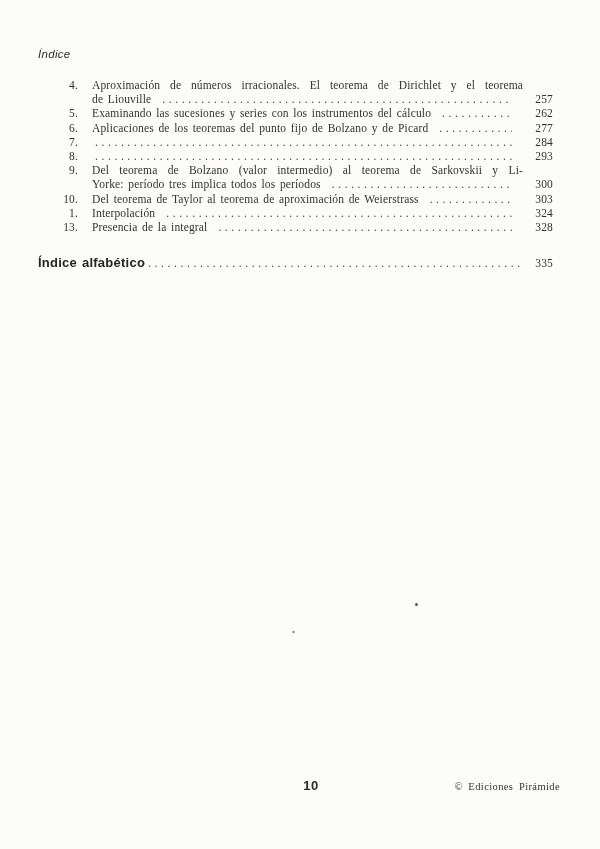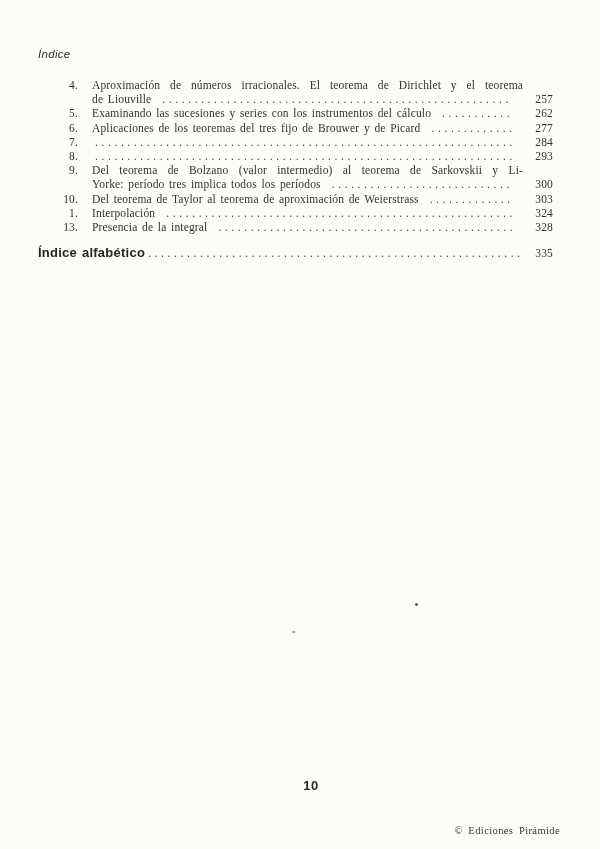--- a/index.html
+++ b/index.html
@@ -48,21 +48,21 @@
     margin-right: 7px;
     letter-spacing: 3.6px;
     color: #45433e;
   }
   .leader::after {
     content: "........................................................................................................................";
   }
   .toc-page { flex: 0 0 26px; text-align: right; white-space: nowrap; }
   .index-row {
     display: flex; align-items: baseline;
-    margin-top: 11px;
+    margin-top: 21px;
     line-height: 15px;
   }
   .index-label {
     font-family: "Liberation Sans", sans-serif;
     font-weight: bold;
     font-size: 13px;
     letter-spacing: 0.25px;
     word-spacing: 1px;
     color: #252522;
     white-space: nowrap;
@@ -76,21 +76,20 @@
     letter-spacing: 0.6px;
     color: #2a2a27;
   }
   .footer-publisher {
     position: absolute; top: 781px; right: 40px;
     font-family: "Liberation Serif", serif;
     font-size: 10.5px;
     letter-spacing: 0.4px;
     word-spacing: 2.5px;
     color: #35332f;
-    margin-top: 44px;
   }
   .speck { position: absolute; border-radius: 50%; }
   .speck-1 { left: 415px; top: 603px; width: 3px; height: 3px; background: #5a574f; }
   .speck-2 { left: 292px; top: 631px; width: 3px; height: 2px; background: #92928b; }
 </style>
 </head>
 <body>
 
 <div>
 
@@ -116,21 +115,21 @@
               <span class="toc-text">Examinando las sucesiones y series con los instrumentos del cálculo</span>
               <span class="leader"></span>
               <span class="toc-page">262</span>
             </span>
           </span>
         </div>
         <div class="toc-entry">
           <span class="toc-num">6.</span>
           <span class="toc-body">
             <span class="line-last">
-              <span class="toc-text">Aplicaciones de los teoremas del tres fijo de Brouwer y de Picard</span>
+              <span class="toc-text">Aplicaciones de los teoremas del punto fijo de Bolzano y de Picard</span>
               <span class="leader"></span>
               <span class="toc-page">277</span>
             </span>
           </span>
         </div>
         <div class="toc-entry">
           <span class="toc-num">7.</span>
           <span class="toc-body">
             <span class="line-last">
               <span class="leader"></span>

